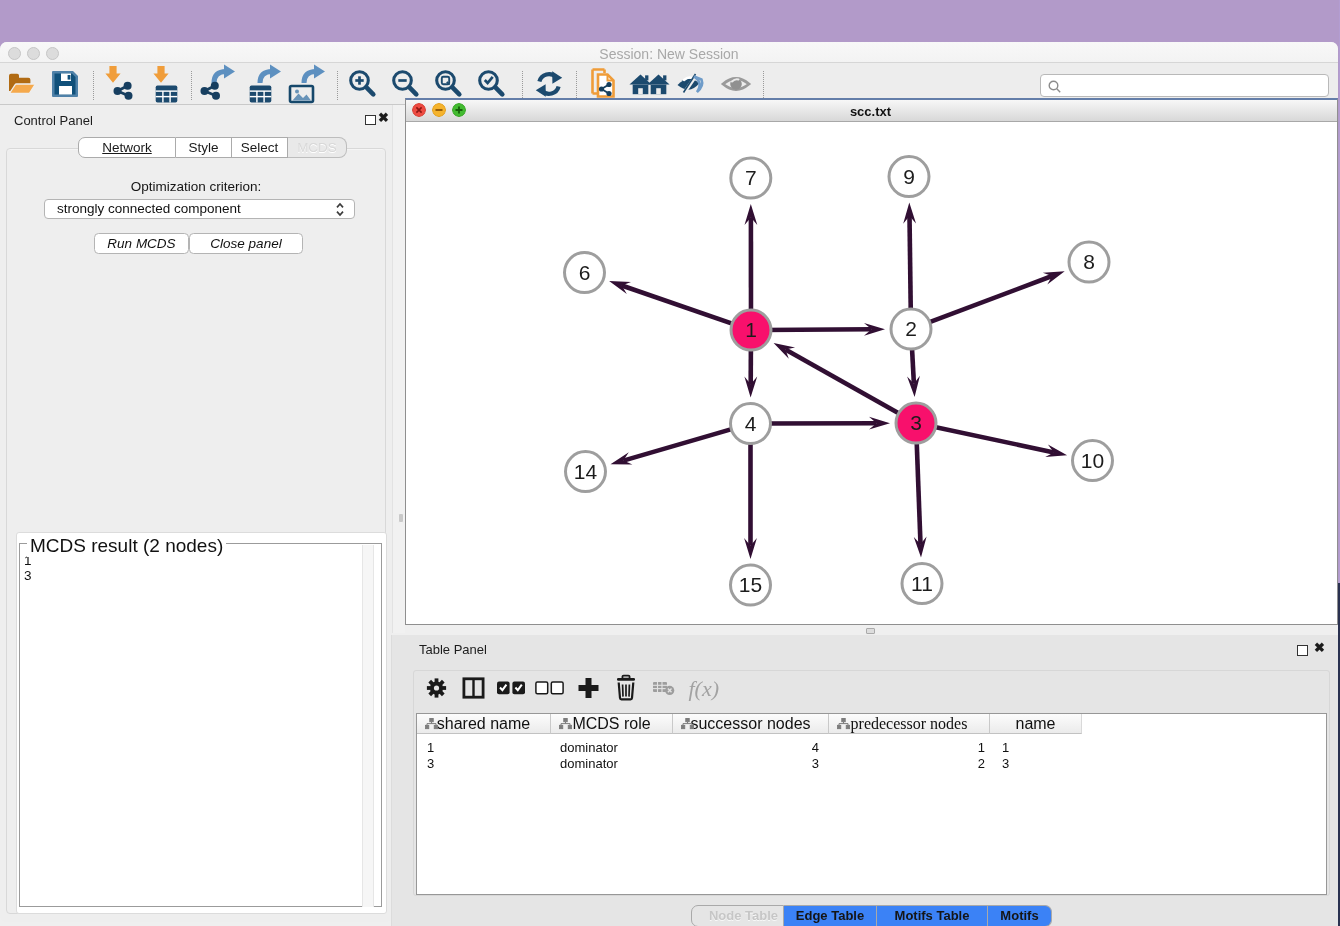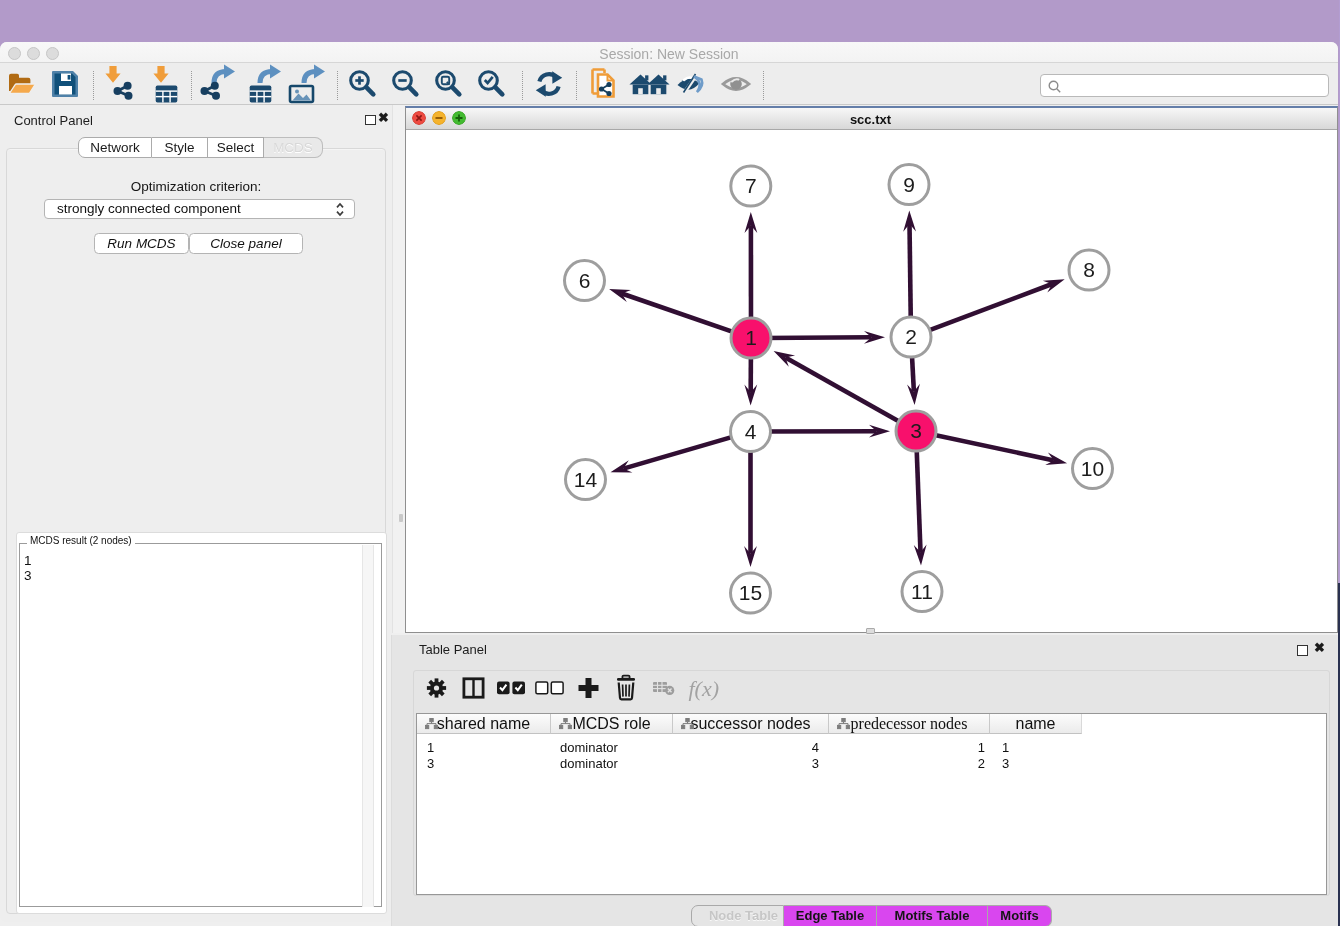--- a/index.html
+++ b/index.html
@@ -46,31 +46,31 @@
   background:#fff; border:1px solid #b4b4b4; border-radius:4px;
   font-size:13.5px; color:#111; line-height:18px; padding-left:12px; }
 .btn { position:absolute; top:128px; height:21px; background:#fff;
   border:1px solid #b4b4b4; border-radius:4.5px; font-size:13.5px; color:#111;
   text-align:center; line-height:19px;font-style:italic; }
 #resultwhite { position:absolute; left:16px; top:426.5px; width:371px; height:382px;
   background:#fff; border:1px solid #dcdcdc; border-radius:3px; }
 #groupbox { position:absolute; left:2px; top:10px; width:363px; height:364px;
   border:1px solid #9b9b9b; }
 #grouplabel { position:absolute; left:7px; top:-9px; background:#fff;
-  padding:0 3px; font-size:10px; color:#111; }
+  padding:0 3px; font-size:19px; color:#111; }
 #gb1 { position:absolute; left:4px; top:9px; font-size:13.5px; color:#111; }
 #gb2 { position:absolute; left:4px; top:24.5px; font-size:13.5px; color:#111; }
 #gbscroll { position:absolute; right:7px; top:1px; width:12px; height:362px;
   background:#f6f6f6; border-left:1px solid #e6e6e6; border-right:1px solid #e6e6e6; }
 
 #vsplit { position:absolute; left:392px; top:63px; width:13px; height:528px; background:#f1f1f1; border-left:1px solid #e2e2e2; }
 #vhandle { position:absolute; left:398px; top:471px; width:6px; height:10px;
   background:#c9c9c9; border:1px solid #f2f2f2; border-radius:2px; }
 
-#netwin { position:absolute; left:405px; top:64px; width:933px; height:527px;
+#netwin { position:absolute; left:405px; top:56px; width:933px; height:527px;
   border:1px solid #8f8f8f; border-top:2px solid #647ea9; background:#fff; }
 #nettitle { position:absolute; left:0; top:0; width:100%; height:22px;
   background:linear-gradient(#f7f7f7,#d8d8d8); border-bottom:1px solid #a8a8a8; }
 #netname { position:absolute; top:4px; left:0; width:100%; text-align:center;
   font-size:13px; font-weight:bold; color:#111; }
 .gl { position:absolute; top:2.5px; width:14px; height:14px; border-radius:50%; }
 #netsvg { position:absolute; left:0; top:23px; }
 #hsplitter { position:absolute; left:866px; top:586px; width:9px; height:6px;
   background:#ddd; border:1px solid #aaa; border-radius:1px; }
 
@@ -81,21 +81,21 @@
 #ttoolbar { position:absolute; left:0; top:0; width:100%; height:42px; }
 #twhite { position:absolute; left:2px; top:42px; width:911px; height:182px;
   background:#fff; border:1px solid #979797; }
 #thead { position:absolute; left:0; top:0; height:20px; display:flex; }
 .th { height:20px; background:linear-gradient(#fcfcfc,#ebebeb);
   border-right:1px solid #c9c9c9; border-bottom:1px solid #c2c2c2;
   font-size:16px; color:#111; position:relative; text-align:center; line-height:19px; }
 .hicon { position:absolute; left:8px; top:4px; }
 .trow { position:absolute; font-size:13px; color:#111; }
 #ttabs { position:absolute; left:299px; top:270px; height:22px; display:flex; }
-.ttab { height:22px; background:#d946ef; border:1px solid #a9a9a9; border-left:none;
+.ttab { height:22px; background:#3b82f6; border:1px solid #a9a9a9; border-left:none;
   font-size:13px; font-weight:bold; color:#151515; text-align:center; line-height:20px; }
 .ttab:first-child { border-left:1px solid #a9a9a9; border-radius:7px 0 0 7px; }
 .ttab.last { border-radius:0 7px 7px 0; }
 .ttab.sel { background:#e5e5e5; color:#c6c6c6;
   text-shadow:0 1px 0 #f8f8f8; }
 
 #statusbar { position:absolute; left:12px; top:889px; width:100%; height:35px;
   background:#eeeeee; border-top:1px solid #cfcfcf; }
 #listbtn { position:absolute; left:11px; top:7px; width:27px; height:22px;
   background:#fdfdfd; border:1px solid #a3a3a3; }
@@ -286,21 +286,21 @@
       </svg>
     </div>
   </div>
 
   <div id="cpanel">
     <div id="cpTitle">Control Panel</div>
     <div class="maxbox" style="left:365px; top:9.5px;"></div>
     <div class="xbtn" style="left:378px; top:5px;">✖</div>
     <div id="tabpane"></div>
     <div id="tabs">
-      <div class="tab" style="width:74px;">Network</div>
+      <div class="tab" style="width:98px;text-decoration:underline;">Network</div>
       <div class="tab" style="width:56px;">Style</div>
       <div class="tab" style="width:56px;">Select</div>
       <div class="tab sel last" style="width:59px;">MCDS</div>
     </div>
     <div id="optlabel">Optimization criterion:</div>
     <div id="dropdown">strongly connected component
       <svg width="10" height="15" style="position:absolute;right:9px;top:2px;" viewBox="0 0 10 15">
         <path d="M2 5.4 L5 2 L8 5.4" fill="none" stroke="#3c3c3c" stroke-width="1.7"></path>
         <path d="M2 9.6 L5 13 L8 9.6" fill="none" stroke="#3c3c3c" stroke-width="1.7"></path>
       </svg>

